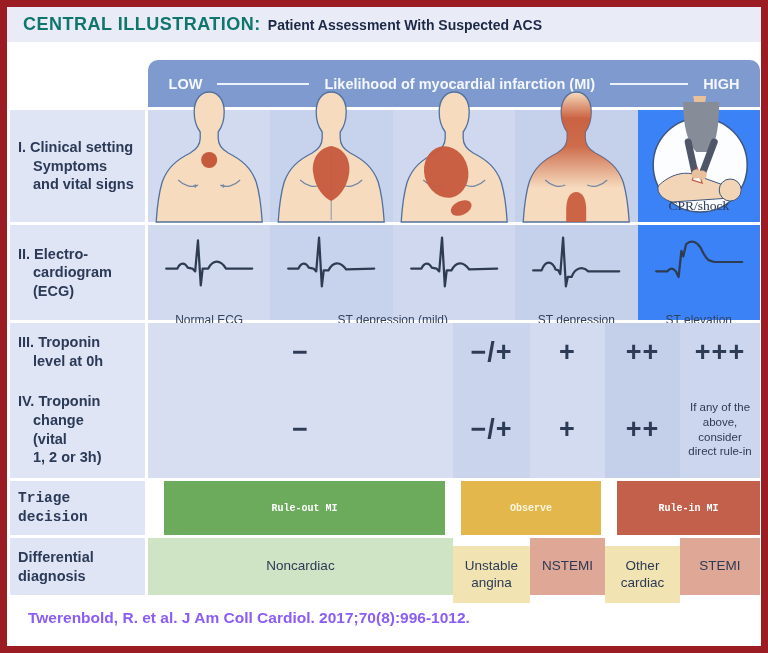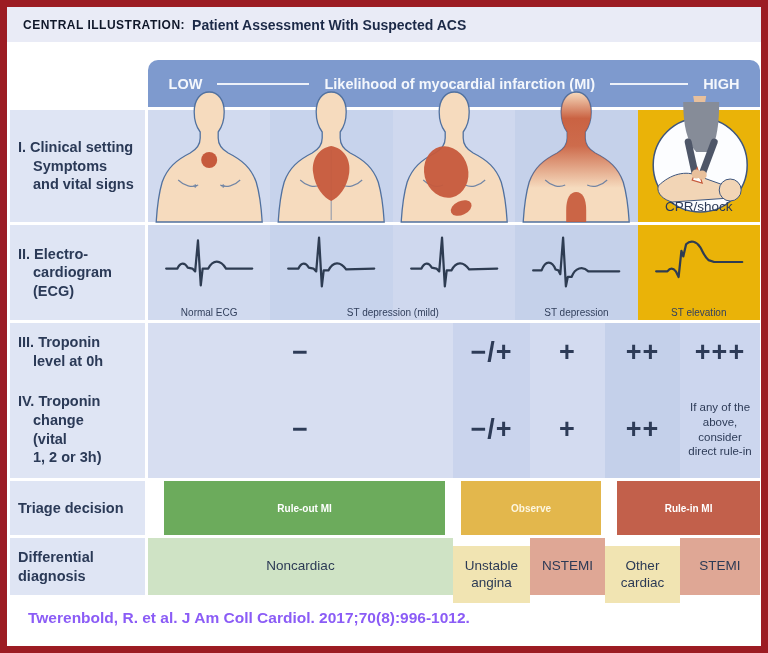--- a/index.html
+++ b/index.html
@@ -1,58 +1,58 @@
 <!DOCTYPE html>
 <html><head>
 <meta charset="utf-8">
 <style>
   html,body{margin:0;padding:0;background:#fff;font-family:"Liberation Sans",sans-serif;}
   .frame{width:768px;height:653px;box-sizing:border-box;border:7px solid #9c1c23;background:#ffffff;position:relative;overflow:hidden;}
   .fig{position:absolute;left:0;top:0;width:754px;height:639px;}
 
   
   .title-bar{position:absolute;left:0;top:0;width:754px;height:35px;background:#e9ebf6;display:flex;align-items:center;padding-left:16px;box-sizing:border-box;}
-  .title-red{color:#0f172a;font-weight:bold;font-size:12px;letter-spacing:.5px;margin-right:7px;}
+  .title-red{color:#0f766e;font-weight:bold;font-size:18px;letter-spacing:.5px;margin-right:7px;}
   .title-navy{color:#1b2947;font-weight:bold;font-size:14px;}
 
   
   .lik-bar{position:absolute;left:141px;top:53px;width:612px;height:47px;background:#7e9ace;border-radius:10px 10px 0 0;display:flex;align-items:center;justify-content:center;gap:15px;color:#f4f7fc;font-size:14.5px;font-weight:600;}
   .lik-line{height:2px;background:#edf1f9;}
   .lik-line.left{width:92px;} .lik-line.right{width:78px;}
 
   
   .row{position:absolute;left:0;width:754px;}
   .row-label{position:absolute;left:3px;top:0;width:135px;height:100%;background:#dfe5f4;box-sizing:border-box;display:flex;flex-direction:column;justify-content:center;padding-left:8px;color:#2b3a57;font-size:14.5px;font-weight:600;line-height:1.28;}
   .row-label .cont{padding-left:15px;}
   .row-content{position:absolute;left:141px;top:0;width:612px;height:100%;display:flex;}
   .cell{position:relative;box-sizing:border-box;display:flex;align-items:center;justify-content:center;}
 
   
   .eq .cell{width:20%;height:100%;}
-  .c1{background:#d1daef;} .c2{background:#c7d3ec;} .c3{background:#cfd8ee;} .c4{background:#c5d1ea;} .c5{background:#eab308;}
+  .c1{background:#d1daef;} .c2{background:#c7d3ec;} .c3{background:#cfd8ee;} .c4{background:#c5d1ea;} .c5{background:#3b82f6;font-family:Liberation Serif, serif;}
 
   
   .w-wide{width:305px;} .w-a{width:77px;} .w-b{width:75px;} .w-c{width:75px;} .w-d{width:80px;}
   .t1{background:#d7def1;} .t2{background:#cad4ed;} .t3{background:#d3dbf0;} .t4{background:#c4d0ea;} .t5{background:#ccd6ee;}
 
   .row-clinical{top:103px;height:112px;}
   .torso-svg{position:absolute;left:0;top:-48px;width:100%;height:160px;overflow:visible;}
   .cpr-label{position:absolute;bottom:8px;left:0;width:100%;text-align:center;color:#2c3a57;font-size:13.5px;}
 
   .row-ecg{top:218px;height:95px;}
   .ecg-svg{position:absolute;left:0;top:8px;width:100%;height:58px;}
   .ecg-labels{position:absolute;left:141px;top:285px;width:612px;height:24px;}
-  .ecg-lab{position:absolute;top:8px;height:24px;display:flex;align-items:center;justify-content:center;color:#33415e;font-size:10px;}
+  .ecg-lab{position:absolute;top:16px;height:24px;display:flex;align-items:center;justify-content:center;color:#33415e;font-size:12px;}
 
   .row-trop1{top:316px;height:58px;}
   .row-trop2{top:374px;height:97px;}
   .sym{color:#2d3b57;font-size:27px;font-weight:bold;letter-spacing:1px;}
   .note{color:#2d3b57;font-size:11.5px;line-height:1.3;text-align:center;padding:0 6px;font-weight:500;}
 
-  .row-triage{top:474px;height:54px;}
+  .row-triage{top:474px;height:54px;font-family:Liberation Mono, monospace;}
   .dec{height:100%;display:flex;align-items:center;justify-content:center;font-weight:bold;font-size:10px;margin-left:16px;}
   .dec-green{width:305px;background:#6cab5c;color:#ffffff;}
   .dec-yellow{width:152px;background:#e3b74c;color:#fdf6e0;}
   .dec-red{width:155px;background:#c2604b;color:#ffffff;}
 
   .row-diff{top:531px;height:57px;text-decoration:underline;}
   .diff-cell{height:100%;display:flex;align-items:center;justify-content:center;color:#2c3a55;font-size:13.5px;text-align:center;line-height:1.25;}
   .bg-lgreen{background:#cfe3c5;} .bg-lyellow{background:#f1e4b2;margin-top:8px;} .bg-lsalmon{background:#dfa795;}
   .dw1{width:305px;} .dw2{width:77px;} .dw3{width:75px;} .dw4{width:75px;} .dw5{width:80px;}
 

